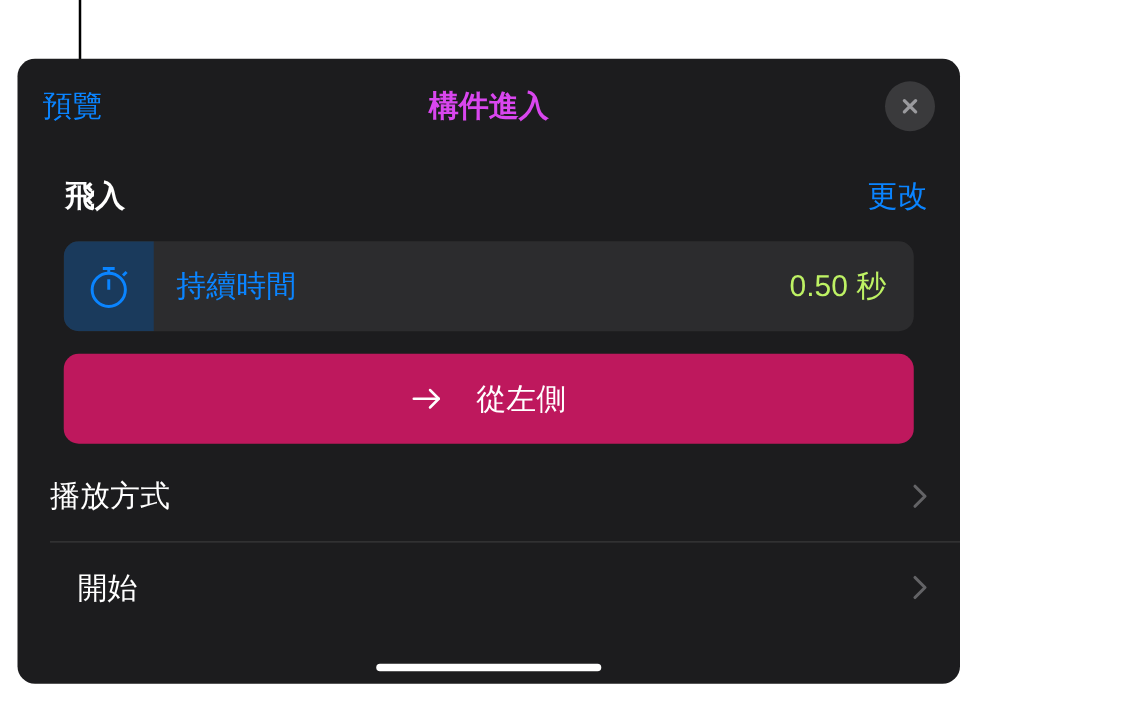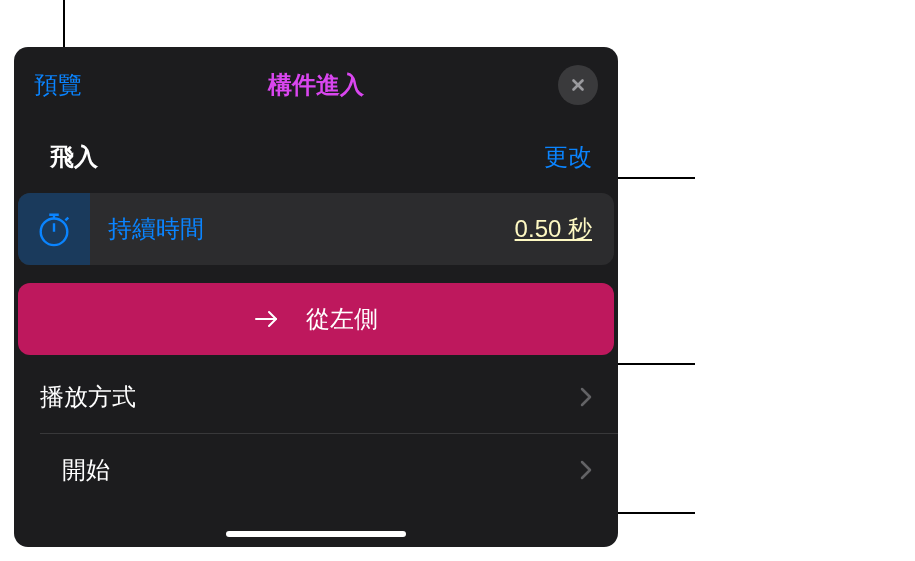--- a/index.html
+++ b/index.html
@@ -13,21 +13,21 @@
       background: #fff;
       width: 915px;
       height: 561px;
       position: relative;
     }
     
     .panel {
       position: absolute;
       top: 47px;
       left: 14px;
-      width: 604px;
+      width: 754px;
       height: 500px;
       background: #1c1c1e;
       border-radius: 14px;
       overflow: hidden;
       color: #fff;
     }
     
     .header {
       display: flex;
       align-items: center;
@@ -65,38 +65,39 @@
     
     .close-btn svg {
       width: 18px;
       height: 18px;
     }
     
     .effect-row {
       display: flex;
       justify-content: space-between;
       align-items: center;
-      padding: 24px 26px 20px 36px;
+      padding: 24px 26px 20px 18px;
+      margin-left: 20px;
     }
     
     .effect-name {
       font-size: 24px;
       font-weight: 600;
       color: #fff;
     }
     
     .change-btn {
       color: #0a84ff;
       font-size: 24px;
       font-weight: 400;
       cursor: pointer;
     }
     
     .settings-group {
-      padding: 0 4px;
+      padding: 0 37px;
       border-radius: 13px;
     }
     
     .duration-row {
       display: flex;
       align-items: center;
       background: #2c2c2e;
       border-radius: 12px;
       overflow: hidden;
       margin-bottom: 18px;
@@ -114,25 +115,24 @@
     
     .duration-label {
       color: #0a84ff;
       font-size: 24px;
       font-weight: 400;
       padding-left: 18px;
       flex: 1;
     }
     
     .duration-value {
-      color: #fef9c3;
+      color: #bef264;
       font-size: 24px;
       font-weight: 400;
       padding-right: 22px;
-      text-decoration: underline;
     }
     
     .direction-row {
       display: flex;
       align-items: center;
       justify-content: center;
       background: #be185d;
       border-radius: 12px;
       height: 72px;
       gap: 26px;

